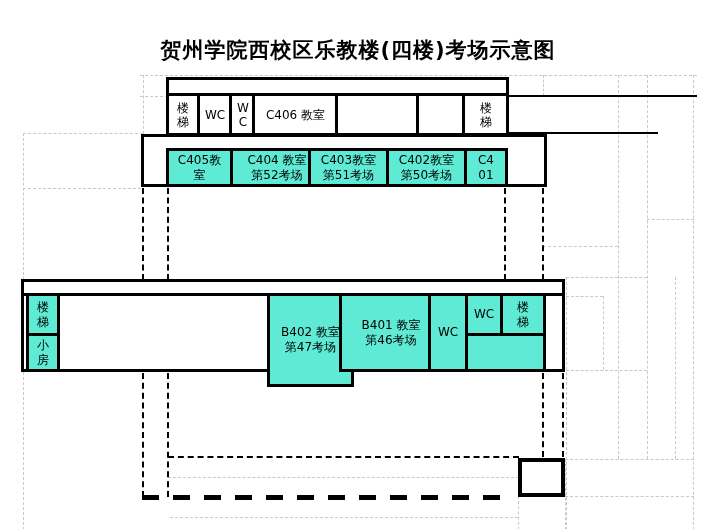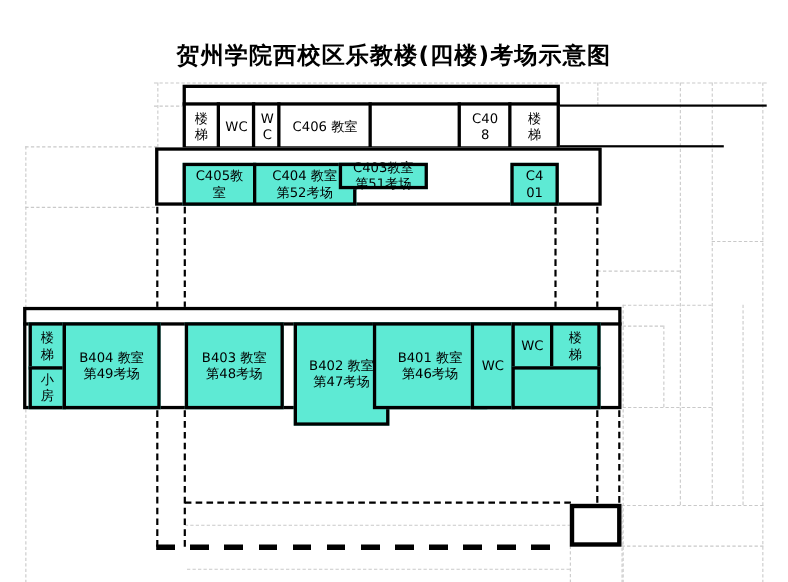--- a/index.html
+++ b/index.html
@@ -88,50 +88,46 @@
   <div class="bar" style="left:335px;top:61px;width:3px;height:41px;"></div>
   <div class="bar" style="left:416px;top:61px;width:3px;height:41px;"></div>
   <div class="bar" style="left:462px;top:61px;width:3px;height:41px;"></div>
 
   <div class="lab" style="left:168px;top:64px;width:30px;height:38px;">楼
 梯</div>
   <div class="lab" style="left:200px;top:64px;width:30px;height:38px;">WC</div>
   <div class="lab" style="left:254px;top:64px;width:0px;height:38px;left:233px;width:20px;">W
 C</div>
   <div class="lab" style="left:255px;top:64px;width:81px;height:38px;">C406 教室</div>
-  <div class="lab" style="left:419px;top:64px;width:44px;height:38px;">C40
-8</div>
   <div class="lab" style="left:465px;top:64px;width:42px;height:38px;">楼
 梯</div>
 
   <div class="obox" style="left:141px;top:102px;width:406px;height:53px;"></div>
   <div class="cell" style="left:166px;top:116px;width:67px;height:39px;">C405教
 室</div>
   <div class="cell" style="left:230px;top:116px;width:94px;height:39px;">C404 教室
 第52考场</div>
-  <div class="cell" style="left:308px;top:116px;width:81px;height:24px;">C403教室
+  <div class="cell" style="left:308px;top:116px;width:81px;height:39px;">C403教室
 第51考场</div>
+  <div class="cell" style="left:386px;top:116px;width:81px;height:39px;">C402教室
+第50考场</div>
   <div class="cell" style="left:464px;top:116px;width:44px;height:39px;">C4
 01</div>
 
   <div class="ddv" style="left:142px;top:156px;height:92px;"></div>
   <div class="ddv" style="left:167px;top:156px;height:92px;"></div>
   <div class="ddv" style="left:504px;top:156px;height:92px;"></div>
   <div class="ddv" style="left:542px;top:156px;height:92px;"></div>
 
   <div class="obox" style="left:21px;top:247px;width:544px;height:93px;"></div>
   <div class="bar" style="left:21px;top:261px;width:544px;height:3px;"></div>
   <div class="cell" style="left:26px;top:261px;width:34px;height:43px;">楼
 梯</div>
   <div class="cell" style="left:26px;top:301px;width:34px;height:39px;">小
 房</div>
-  <div class="cell" style="left:57px;top:261px;width:89px;height:79px;">B404 教室
-第49考场</div>
-  <div class="cell" style="left:168px;top:261px;width:90px;height:79px;">B403 教室
-第48考场</div>
   <div class="cell" style="left:267px;top:261px;width:87px;height:94px;">B402 教室
 第47考场</div>
   <div class="cell" style="left:339px;top:261px;width:104px;height:79px;">B401 教室
 第46考场</div>
   <div class="cell" style="left:428px;top:261px;width:40px;height:79px;">WC</div>
   <div class="cell" style="left:465px;top:261px;width:38px;height:43px;">WC</div>
   <div class="cell" style="left:500px;top:261px;width:46px;height:43px;">楼
 梯</div>
   <div class="cell" style="left:465px;top:301px;width:81px;height:39px;"></div>
 

